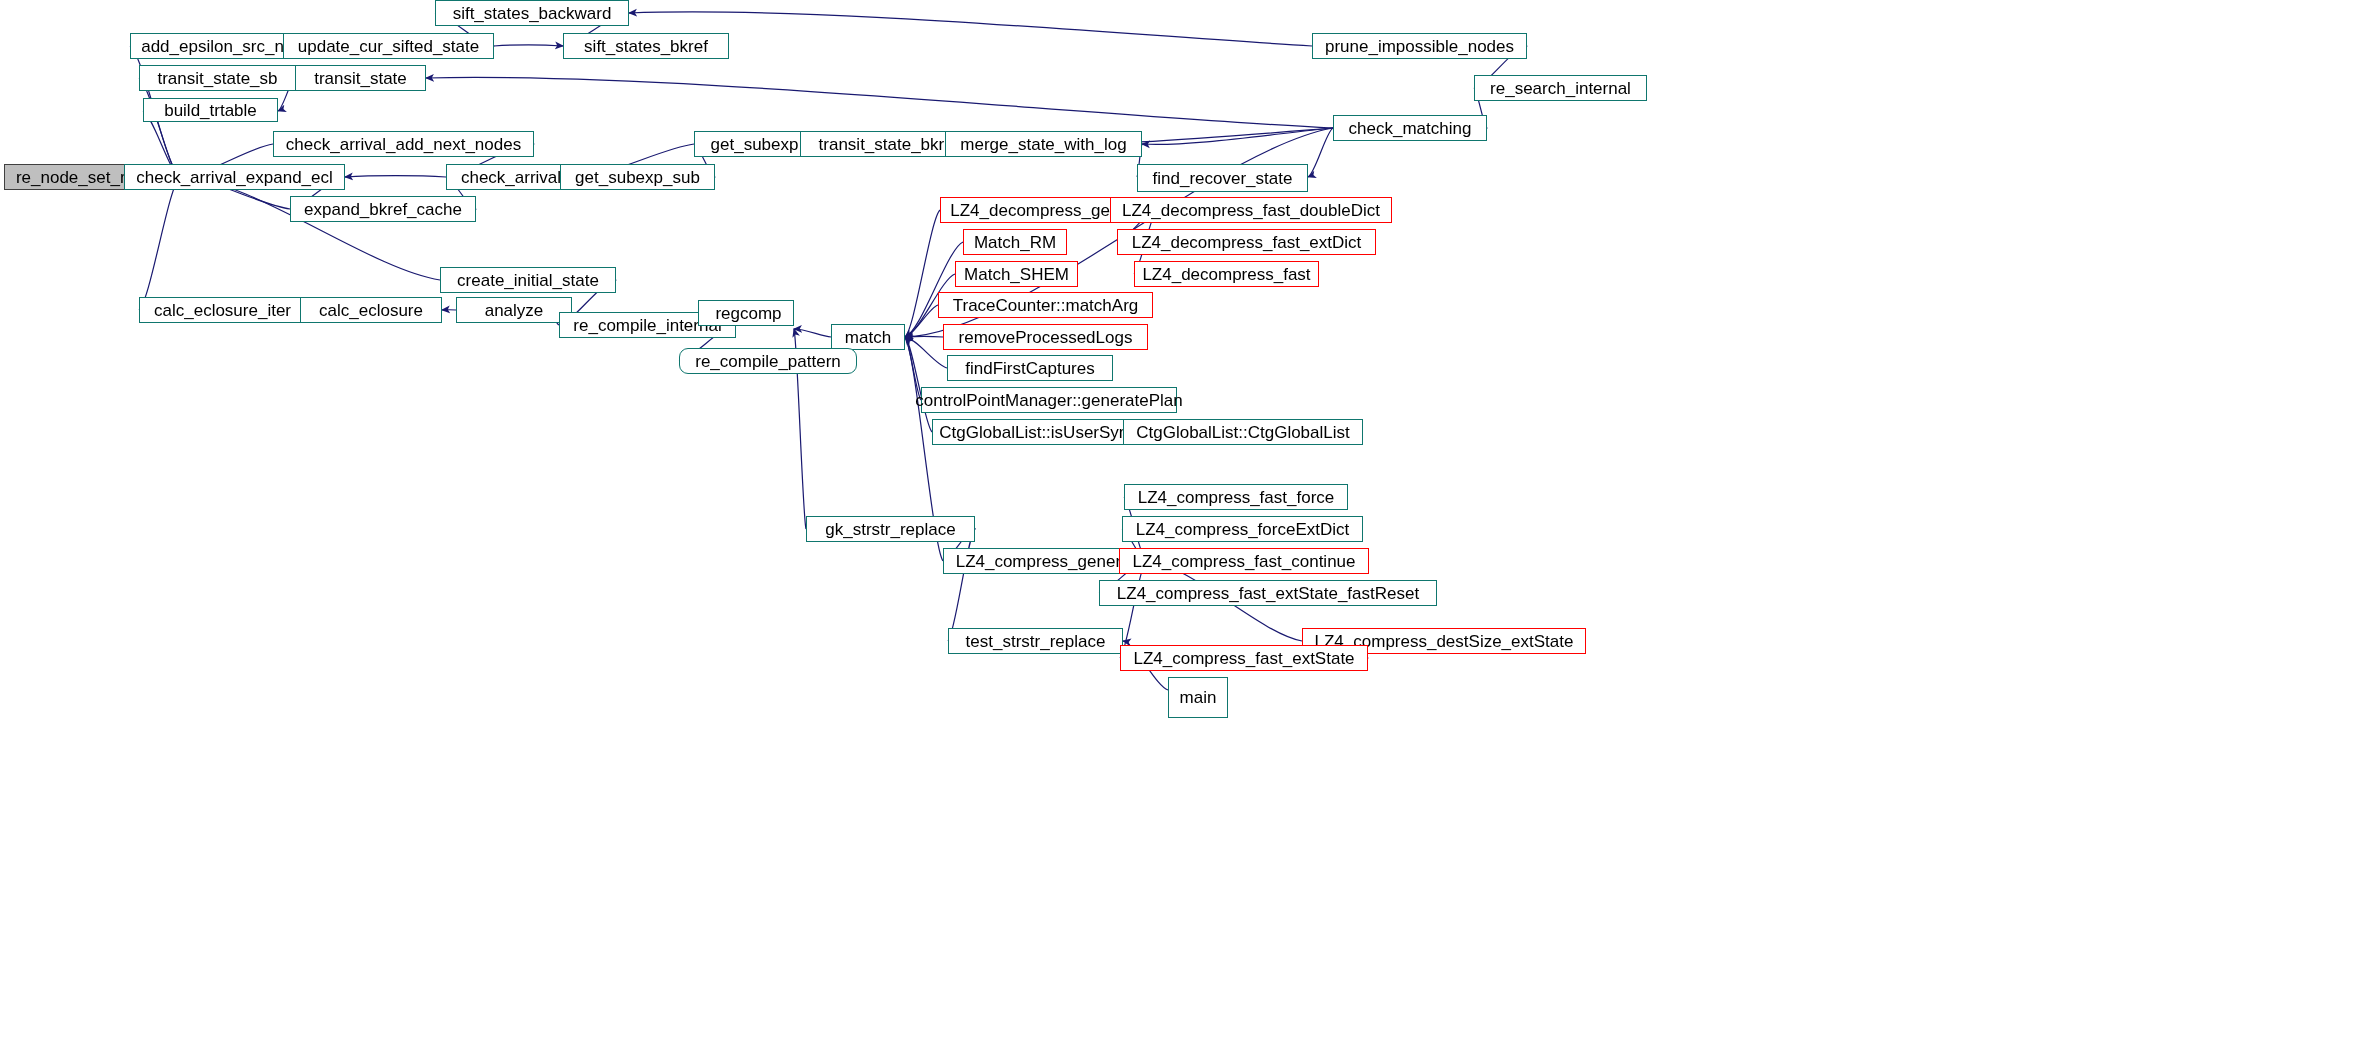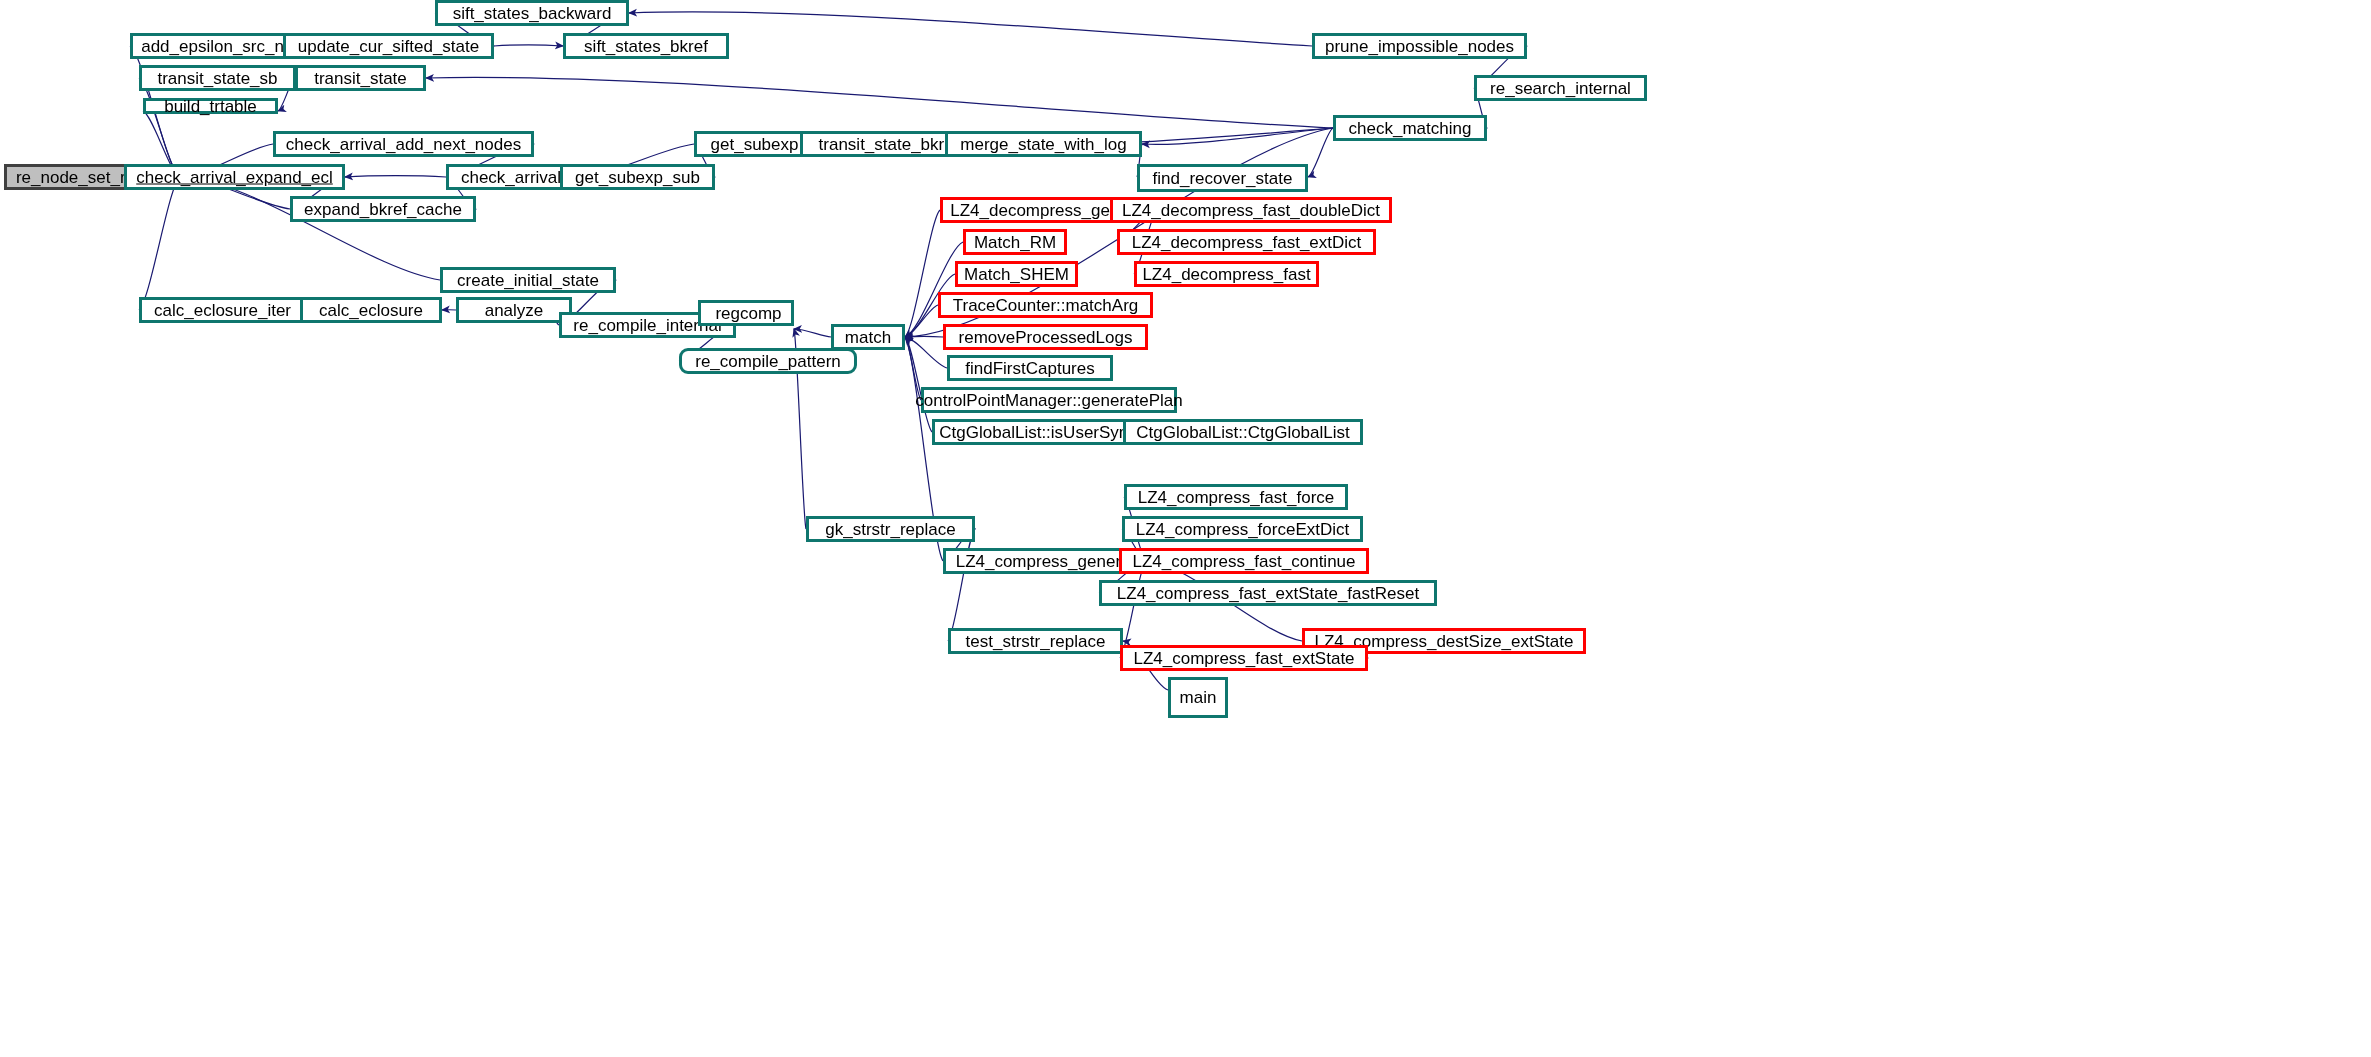--- a/index.html
+++ b/index.html
@@ -31,21 +31,21 @@
     width: 2371px;
     height: 1057px;
   }
   .gnode {
     position: absolute;
     box-sizing: border-box;
     display: flex;
     align-items: center;
     justify-content: center;
     background: #ffffff;
-    border: 3px solid #0f766e;
+    border: 1px solid #0f766e;
     color: #000000;
     font-size: 17px;
     line-height: 1;
     white-space: nowrap;
     padding: 0 7px;
     height: 26px;
   }
   .gnode.red {
     border-color: #ff0000;
   }
@@ -155,39 +155,39 @@
       </div>
       <div class="gnode" style="left: 1474px; top: 75px; width: 173px; height: 26px;">
         <span class="lbl">re_search_internal</span>
       </div>
       <div class="gnode" style="left: 139px; top: 65px; width: 157px; height: 26px;">
         <span class="lbl">transit_state_sb</span>
       </div>
       <div class="gnode" style="left: 295px; top: 65px; width: 131px; height: 26px;">
         <span class="lbl">transit_state</span>
       </div>
-      <div class="gnode" style="left: 143px; top: 98px; width: 135px; height: 16px;">
+      <div class="gnode" style="left: 143px; top: 98px; width: 135px; height: 24px;">
         <span class="lbl">build_trtable</span>
       </div>
       <div class="gnode" style="left: 1333px; top: 115px; width: 154px; height: 26px;">
         <span class="lbl">check_matching</span>
       </div>
       <div class="gnode" style="left: 273px; top: 131px; width: 261px; height: 26px;">
         <span class="lbl">check_arrival_add_next_nodes</span>
       </div>
       <div class="gnode" style="left: 694px; top: 131px; width: 121px; height: 26px;">
         <span class="lbl">get_subexp</span>
       </div>
       <div class="gnode" style="left: 800px; top: 131px; width: 177px; height: 26px;">
         <span class="lbl">transit_state_bkref</span>
       </div>
       <div class="gnode" style="left: 945px; top: 131px; width: 197px; height: 26px;">
         <span class="lbl">merge_state_with_log</span>
       </div>
-      <div class="gnode" style="left: 124px; top: 164px; width: 221px; height: 26px; text-decoration: underline;">
+      <div class="gnode" style="left: 124px; top: 164px; width: 221px; height: 26px;">
         <span class="lbl">check_arrival_expand_ecl</span>
       </div>
       <div class="gnode" style="left: 446px; top: 164px; width: 130px; height: 26px;">
         <span class="lbl">check_arrival</span>
       </div>
       <div class="gnode" style="left: 560px; top: 164px; width: 155px; height: 26px;">
         <span class="lbl">get_subexp_sub</span>
       </div>
       <div class="gnode" style="left: 1137px; top: 164px; width: 171px; height: 28px;">
         <span class="lbl">find_recover_state</span>

